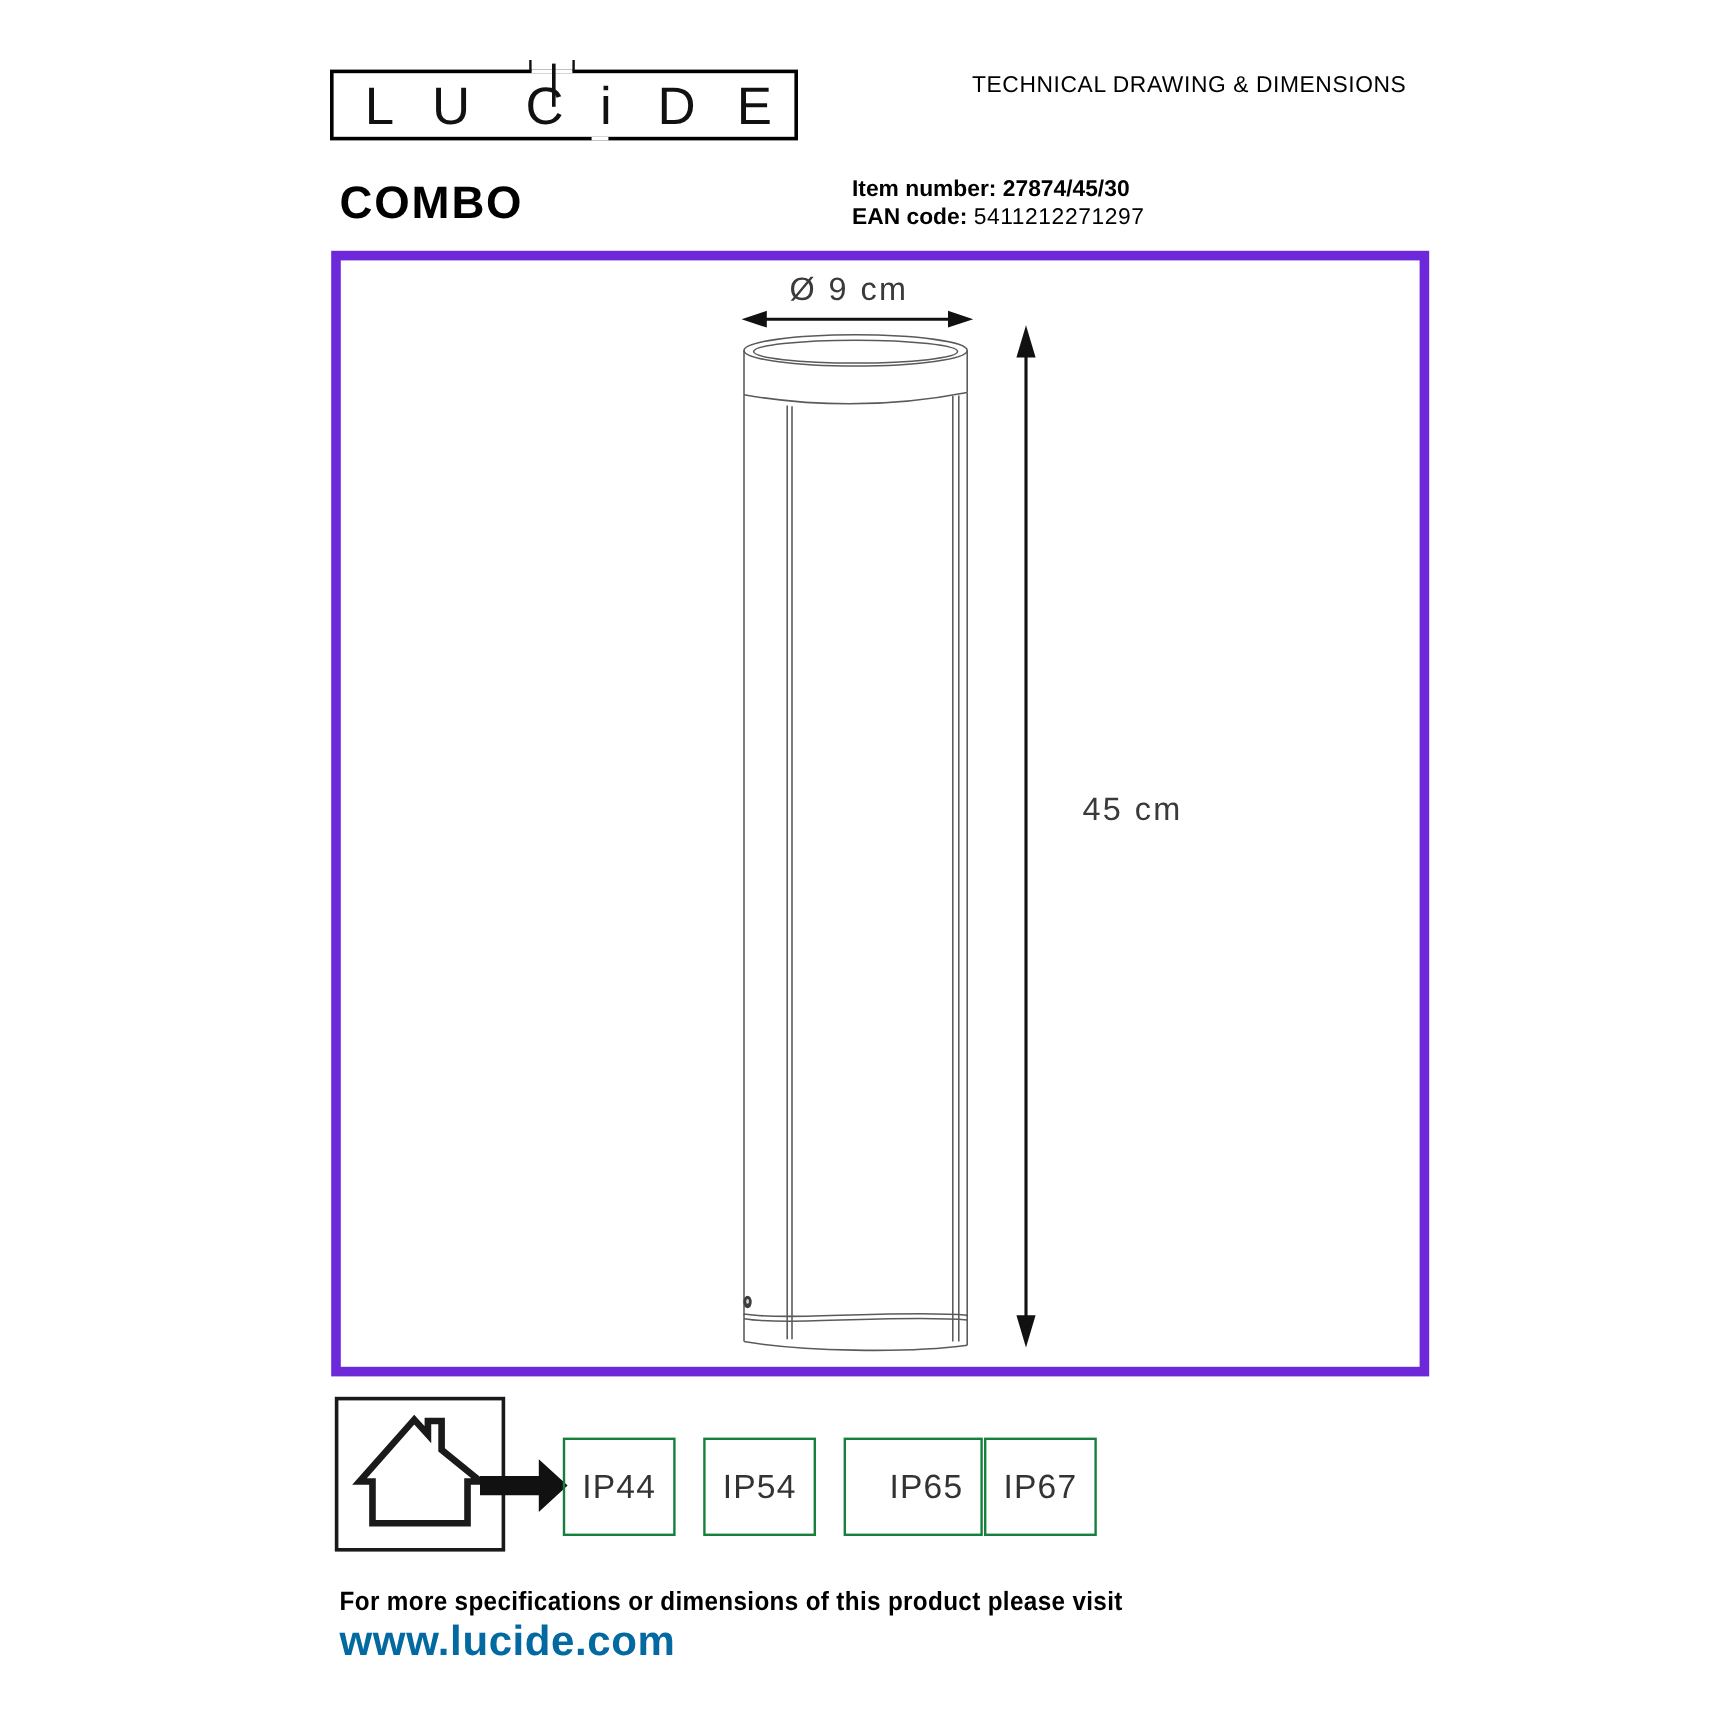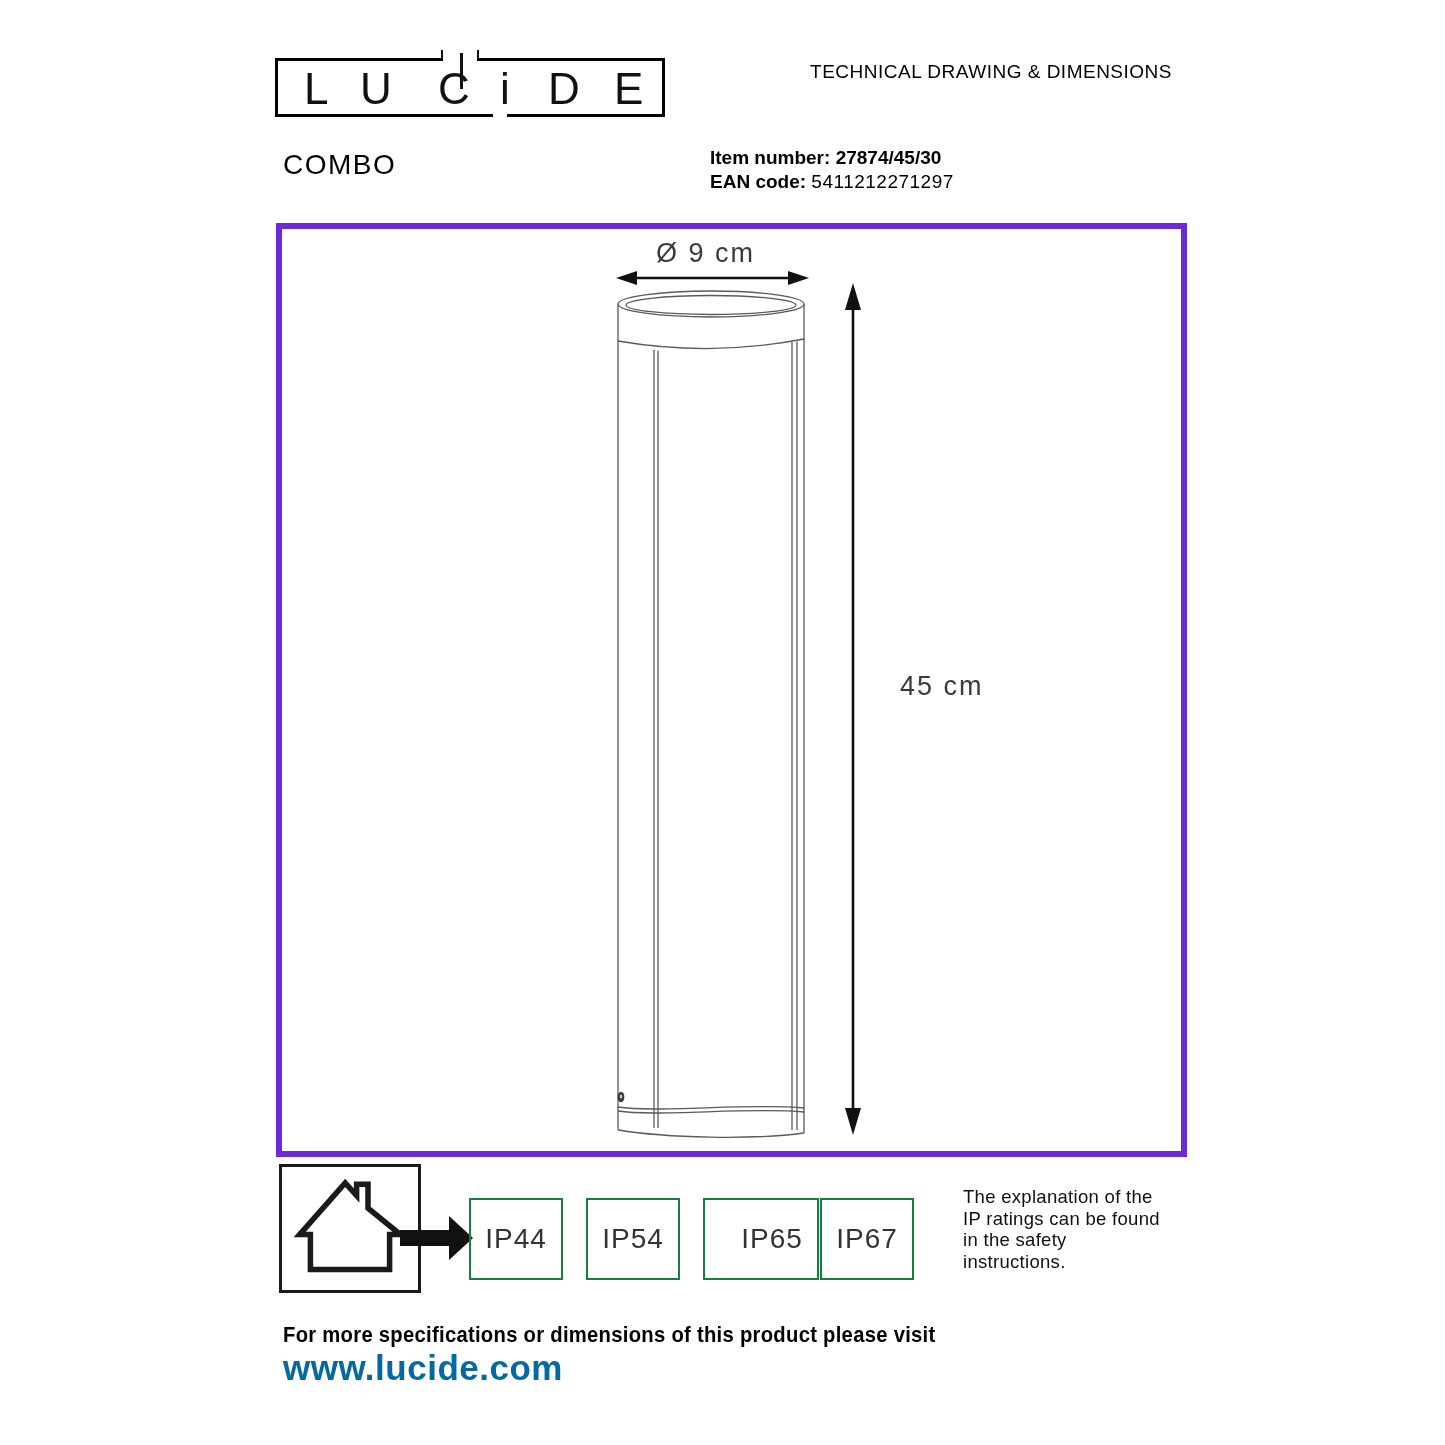--- a/index.html
+++ b/index.html
@@ -35,34 +35,34 @@
     position: absolute;
     top: 61px; right: 273px;
     font-size: 19px;
     letter-spacing: 0.5px;
     color: #000;
     margin-left: 16px;
   }
   .product-name {
     position: absolute;
     left: 283px; top: 149px;
-    font-size: 28px;
-    font-weight: normal;
+    font-size: 38px;
+    font-weight: bold;
     letter-spacing: 1.5px;
   }
   .meta-block { position: absolute; left: 710px; top: 146px; font-size: 19px; line-height: 24px; }
   .meta-row b { font-weight: bold; }
   .meta-val-bold { font-weight: bold; }
   .meta-val { font-weight: normal; letter-spacing: 0.5px; }
   
   .drawing-box {
     position: absolute;
-    left: 276px; top: 223px;
+    left: 276px; top: 209px;
     width: 899px; height: 922px;
-    border: 6px solid #6d28d9;
+    border: 8px solid #6d28d9;
   }
   .drawing-box svg { position: absolute; left: 0; top: 0; }
   .dim-label {
     position: absolute;
     font-size: 27px;
     letter-spacing: 2px;
     color: #3a3a3a;
     font-weight: 300;
     white-space: nowrap;
   }
@@ -215,23 +215,17 @@
   <div class="ip-box ip-1">
       <span>IP54</span>
     </div>
   <div class="ip-box ip-2">
       <span>IP65</span>
     </div>
   <div class="ip-box ip-3">
       <span>IP67</span>
     </div>
 
-  <div class="ip-explanation">
-    <div>The explanation of the</div>
-    <div>IP ratings can be found</div>
-    <div>in the safety</div>
-    <div>instructions.</div>
-  </div>
 
   <div class="footer-line1">For more specifications or dimensions of this product please visit</div>
   <a class="footer-site" href="#">www.lucide.com</a>
 
 </div>
 
 </body></html>

